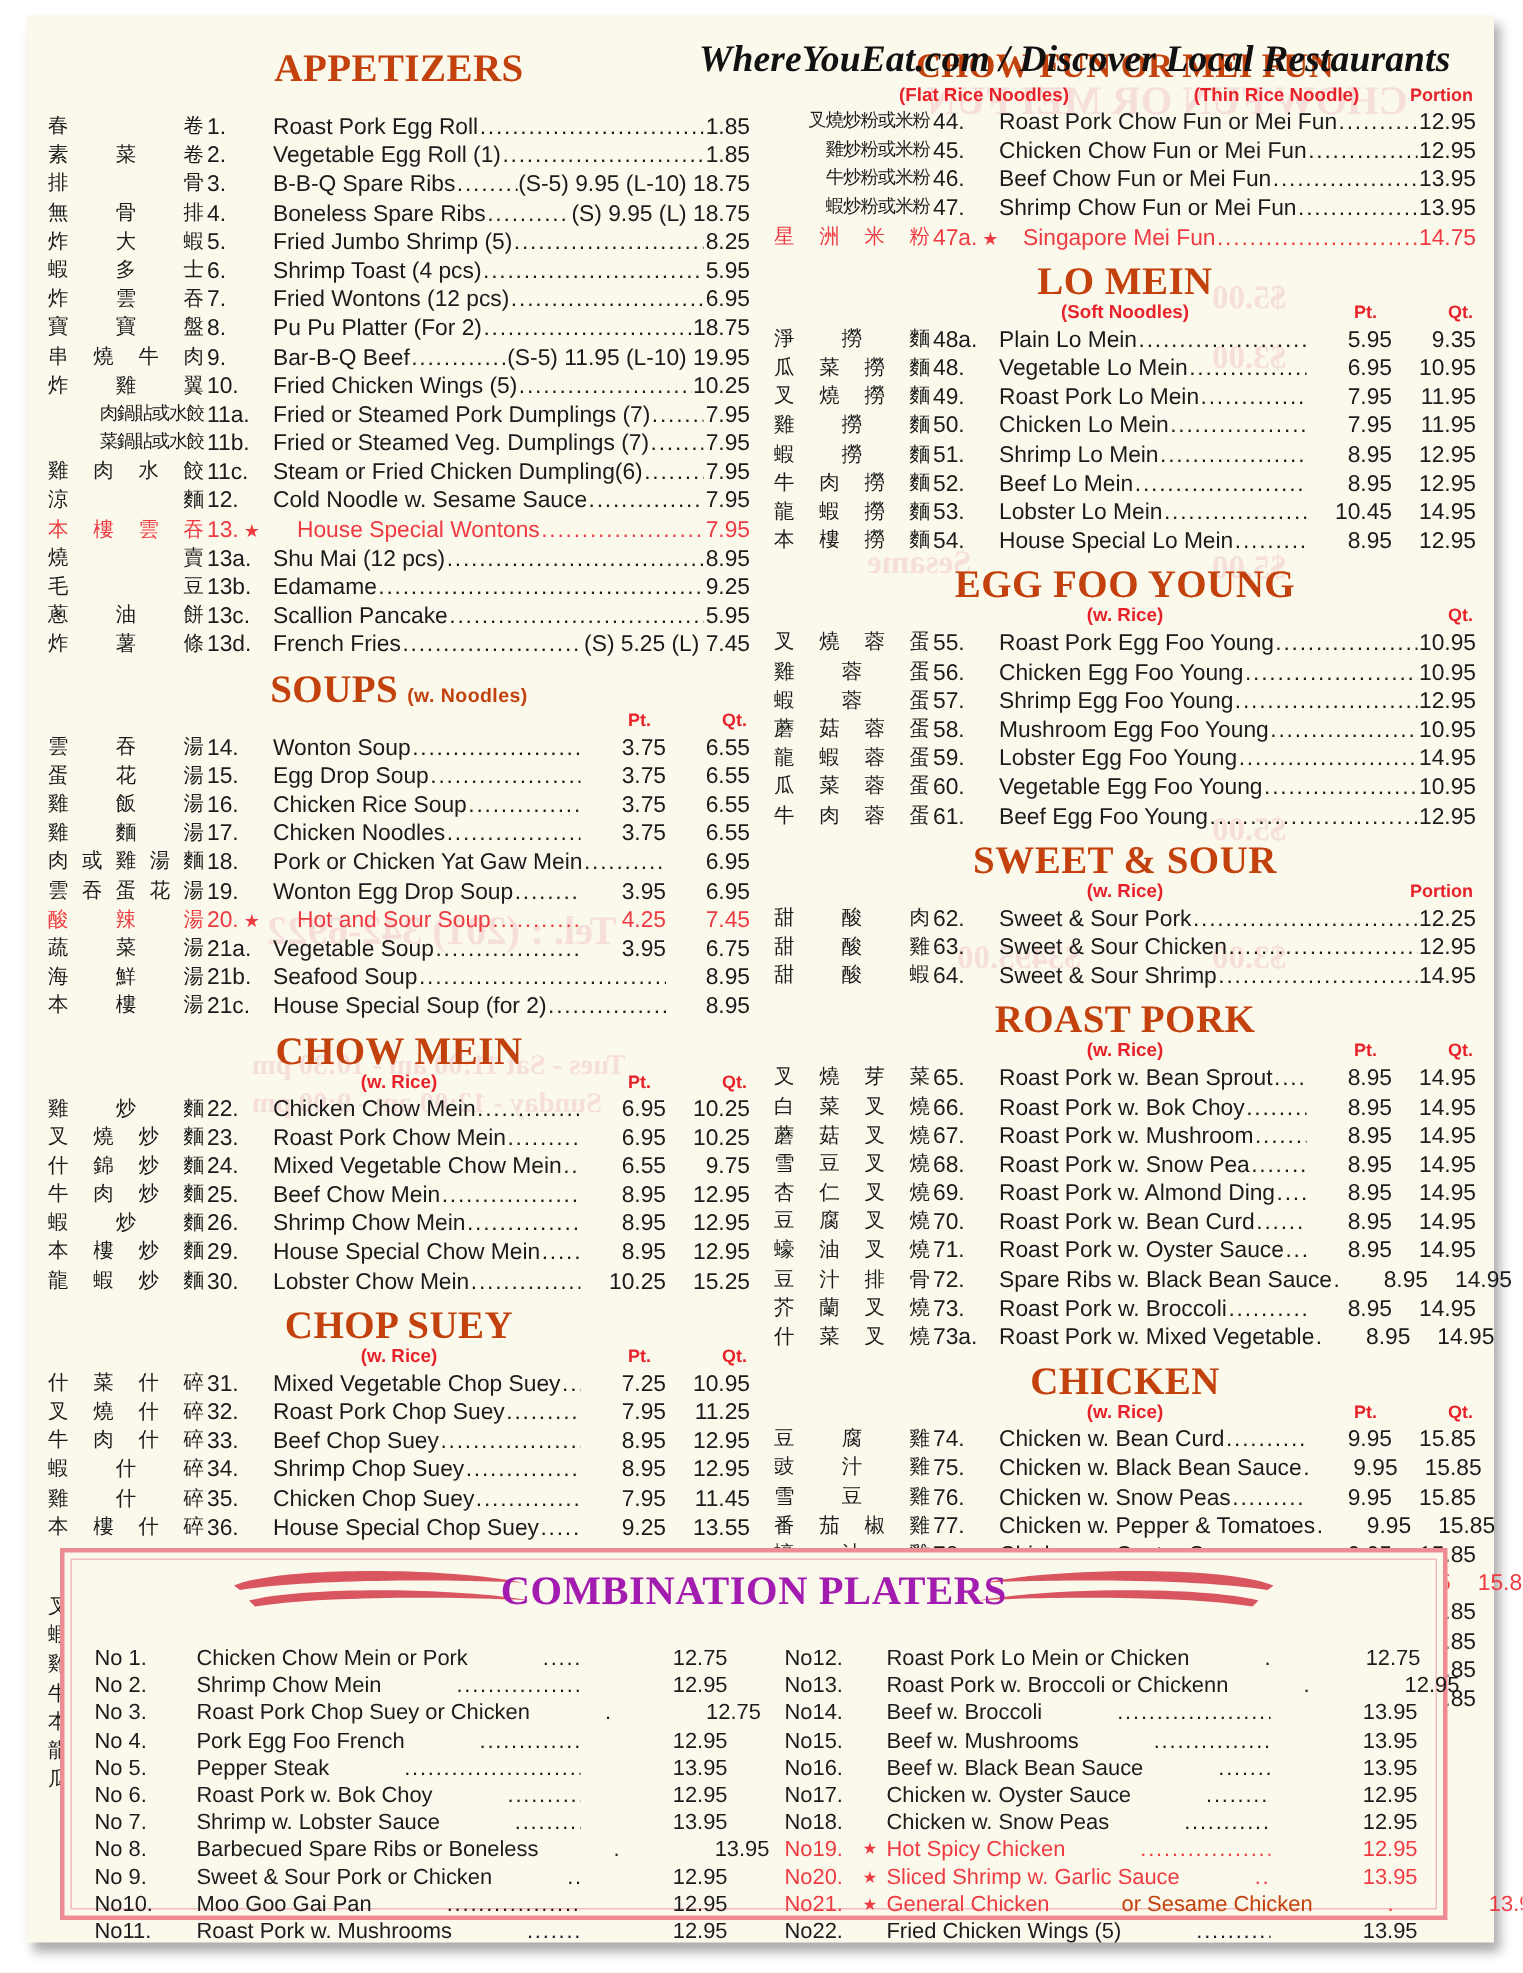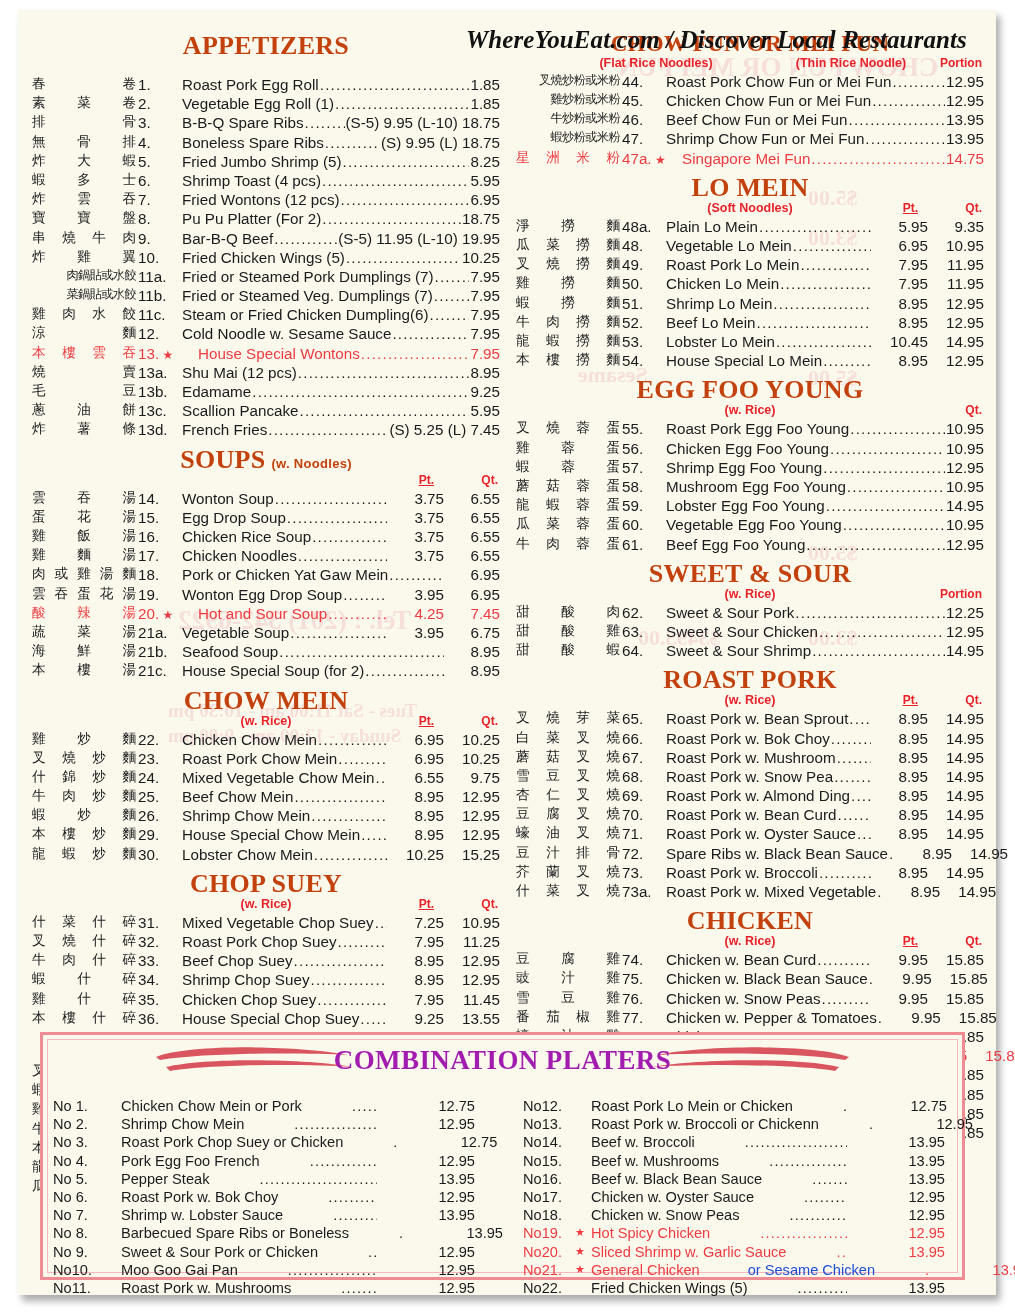--- a/index.html
+++ b/index.html
@@ -58,21 +58,21 @@
     color:#e8222a;font-size:12.5px;font-weight:bold;
   }
   .head-row .sub2{
     position:absolute;text-align:center;
     color:#e8222a;font-size:12.5px;font-weight:bold;
   }
   .head-row .cap{
     position:absolute;color:#e8222a;font-size:12px;font-weight:bold;
     text-align:right;
   }
-  .cap.pt{right:66px;width:46px;text-decoration:underline;}
+  .cap.pt{right:66px;width:46px;}
   .cap.qt{right:2px;width:46px;}
   .cap.portion{right:2px;width:70px;}
   .cap.qt-only{right:2px;width:46px;}
 
   
   .row{
     position:relative;height:19.2px;
     font-size:15.3px;color:#1b1b1b;
     white-space:nowrap;
   }
@@ -123,21 +123,21 @@
     font-weight:bold;font-size:27px;letter-spacing:.4px;
   }
   #combo-sub{
     position:absolute;left:0;right:0;top:40px;text-align:center;
     color:#e8222a;font-size:11.5px;font-weight:bold;
   }
   .swoosh{position:absolute;top:8px;width:215px;height:36px;}
   .swoosh.l{left:105px;}
   .swoosh.r{right:105px;}
   .combo-col{position:absolute;top:62px;width:440px;}
-  .combo-col.l{left:0;}
+  .combo-col.l{left:10px;}
   .combo-col.r{left:470px;}
   .crow{
     position:relative;height:18.2px;font-size:14.6px;color:#1b1b1b;
     white-space:nowrap;
   }
   .crow.red,.crow.red .cno,.crow.red .clead{color:#ee3b42;}
   .cno{position:absolute;left:10px;top:1px;width:58px;font-size:14.6px;}
   .cstar{color:#ee3b42;font-size:11px;position:absolute;left:62px;top:2px;}
   .clead{
     position:absolute;left:78px;right:8px;top:1px;
@@ -1687,21 +1687,21 @@
             <span class="t">Sliced Shrimp w. Garlic Sauce</span>
             <span class="f">..........................................................................................</span>
             <span class="v">13.95</span>
           </div>
         </div>
         <div class="crow red">
           <div class="cno">No21.</div>
           <div class="cstar">★</div>
           <div class="clead">
             <span class="t">General Chicken</span>
-            <span class="t dark" style="color: #1d4ed8;"> or Sesame Chicken</span>
+            <span class="t dark" style="color: #c2410c;"> or Sesame Chicken</span>
             <span class="f">..........................................................................................</span>
             <span class="v">13.95</span>
           </div>
         </div>
         <div class="crow">
           <div class="cno">No22.</div>
           <div class="clead">
             <span class="t">Fried Chicken Wings (5)</span>
             <span class="f">..........................................................................................</span>
             <span class="v">13.95</span>

